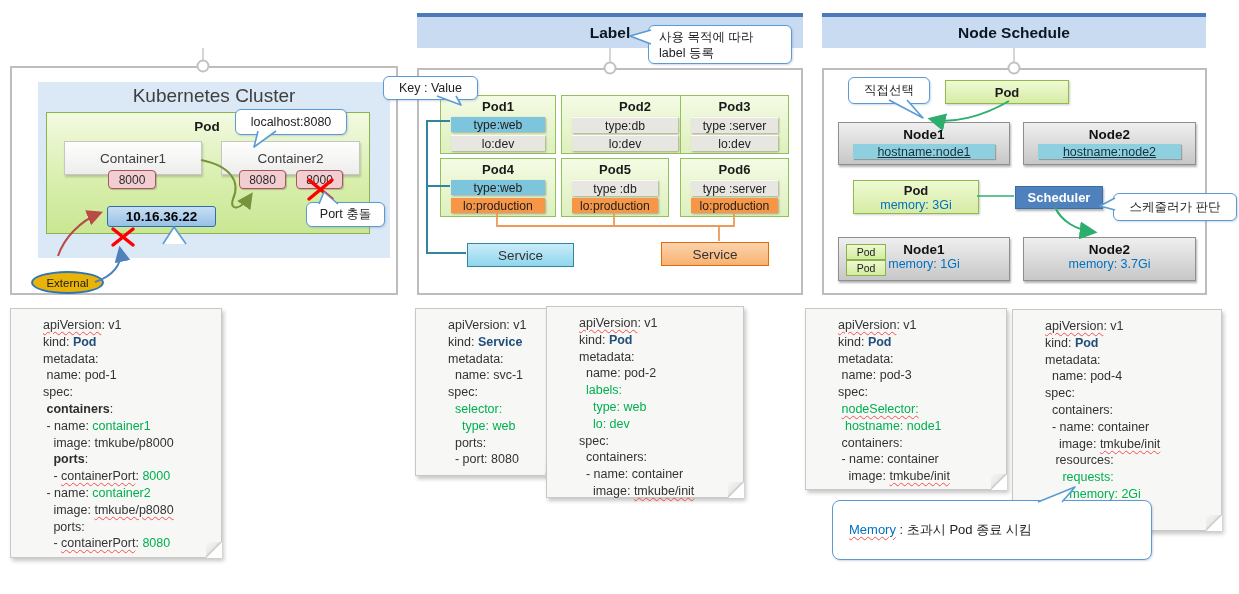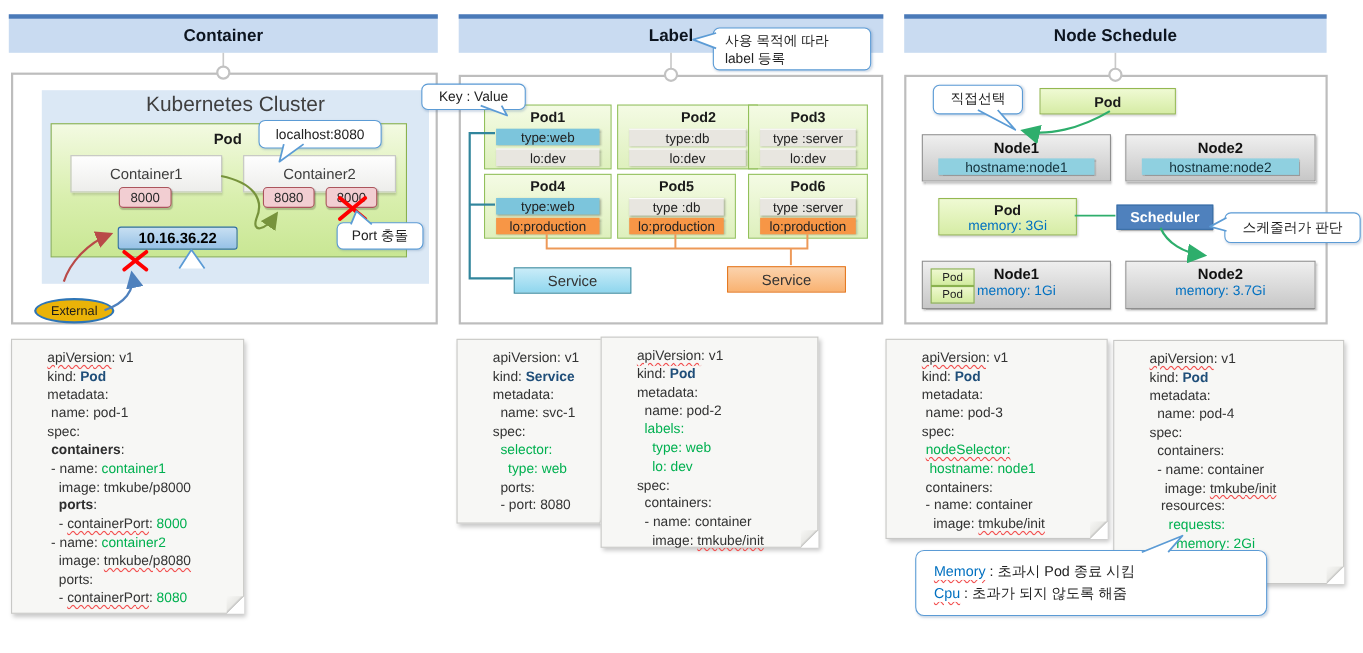--- a/index.html
+++ b/index.html
@@ -41,21 +41,21 @@
   .tag-gray{background:#e8e6e0;border-top:1px solid #fbfbf9;}
   .tag-orange{background:#f79646;}
   .svc{position:absolute;font-size:13.5px;color:#333;display:flex;align-items:center;justify-content:center;}
   .svc-web{background:linear-gradient(180deg,#c9ecf8,#8fd6ee);border:1px solid #31859c;}
   .svc-prod{background:linear-gradient(180deg,#fbd3ad,#f9b271);border:1px solid #e36c0a;}
   
   .nodebox{position:absolute;background:linear-gradient(180deg,#efefef,#c7c7c7);border:1px solid #8f8f8f;
            box-shadow:1px 2px 2px rgba(0,0,0,.3);}
   .nodebox .nname{text-align:center;font-weight:bold;font-size:13.5px;color:#111;margin-top:4px;}
   .hostbadge{position:absolute;left:14px;right:14px;height:15px;background:#8fd0e0;font-size:12.5px;color:#15323c;
-             text-align:center;display:flex;align-items:center;justify-content:center;box-shadow:1px 1px 1px rgba(0,0,0,.25);}
+             text-align:center;display:flex;align-items:center;justify-content:center;box-shadow:1px 1px 1px rgba(0,0,0,.25);text-decoration:underline;}
   .gpod{position:absolute;background:linear-gradient(180deg,#effad3,#d6ecA5);border:1px solid #94b850;
         display:flex;flex-direction:column;align-items:center;justify-content:center;box-shadow:1px 1px 2px rgba(0,0,0,.2);}
   .gpod .gname{font-weight:bold;font-size:13px;color:#1a1a1a;}
   .memtxt{font-size:12.5px;color:#0070c0;text-align:center;}
   .sched{position:absolute;background:#4f81bd;border:1px solid #3a6ea5;color:#fff;font-weight:bold;font-size:13px;
          display:flex;align-items:center;justify-content:center;box-shadow:1px 2px 2px rgba(0,0,0,.3);}
   .chip{position:absolute;background:linear-gradient(180deg,#eef8cf,#d3ec9f);border:1px solid #8ab24e;
         font-size:10.5px;color:#222;display:flex;align-items:center;justify-content:center;}
   
   .note{position:absolute;background:#f7f7f5;border:1px solid #c8c8c6;box-shadow:2px 3px 4px rgba(0,0,0,.22);
@@ -70,21 +70,20 @@
   .cblue{color:#0070c0;}
   .wavy{text-decoration:underline wavy #f25050;text-decoration-thickness:1px;text-underline-offset:2px;}
   .memo{line-height:20px;font-size:13px;white-space:pre;}
   svg.overlay{position:absolute;left:0;top:0;z-index:60;pointer-events:none;}
 </style>
 </head>
 <body>
 
 <div class="canvas">
 
-  <div class="hdr" style="left:8px;top:13px;width:390px;"><span>Container</span></div>
   <div class="hdr" style="left:417px;top:13px;width:386px;"><span>Label</span></div>
   <div class="hdr" style="left:822px;top:13px;width:384px;"><span>Node Schedule</span></div>
 
   <div class="panel" style="left:10px;top:66px;width:384px;height:225px;"></div>
   <div class="panel" style="left:417px;top:68px;width:382px;height:223px;"></div>
   <div class="panel" style="left:822px;top:68px;width:381px;height:223px;"></div>
 
   <div class="cluster" style="left:38px;top:82px;width:352px;height:176px;"></div>
   <div class="cluster-title" style="left:38px;top:85px;width:352px;">Kubernetes Cluster</div>
   <div class="greenbox" style="left:46px;top:112px;width:322px;height:120px;"></div>
@@ -174,21 +173,21 @@
     <div class="memtxt">memory: 3.7Gi</div>
   </div>
 
   <div class="note" style="left:10px;top:308px;width:172px;height:240px;"><div><span class="wavy">apiVersion</span><span>: v1</span></div><div><span>kind: </span><span class="kblue">Pod</span></div><div><span>metadata:</span></div><div><span> name: pod-1</span></div><div><span>spec:</span></div><div><span> </span><span class="boldk">containers</span><span>:</span></div><div><span> - name: </span><span class="green">container1</span></div><div><span>   image: tmkube/p8000</span></div><div><span>   </span><span class="boldk">ports</span><span>:</span></div><div><span>   - </span><span class="wavy">containerPort</span><span>: </span><span class="green">8000</span></div><div><span> - name: </span><span class="green">container2</span></div><div><span>   image: </span><span class="wavy">tmkube/p8080</span></div><div><span>   ports:</span></div><div><span>   - </span><span class="wavy">containerPort</span><span>: </span><span class="green">8080</span></div></div>
   <div class="note" style="left:415px;top:308px;width:106px;height:158px;"><div><span>apiVersion: v1</span></div><div><span>kind: </span><span class="kblue">Service</span></div><div><span>metadata:</span></div><div><span>  name: svc-1</span></div><div><span>spec:</span></div><div><span>  </span><span class="green">selector:</span></div><div><span>    </span><span class="green">type: web</span></div><div><span>  ports:</span></div><div><span>  - port: 8080</span></div></div>
   <div class="note" style="left:546px;top:306px;width:158px;height:182px;"><div><span class="wavy">apiVersion</span><span>: v1</span></div><div><span>kind: </span><span class="kblue">Pod</span></div><div><span>metadata:</span></div><div><span>  name: pod-2</span></div><div><span>  </span><span class="green">labels:</span></div><div><span>    </span><span class="green">type: web</span></div><div><span>    </span><span class="green">lo: dev</span></div><div><span>spec:</span></div><div><span>  containers:</span></div><div><span>  - name: container</span></div><div><span>    image: </span><span class="wavy">tmkube/init</span></div></div>
   <div class="note" style="left:805px;top:308px;width:162px;height:172px;"><div><span class="wavy">apiVersion</span><span>: v1</span></div><div><span>kind: </span><span class="kblue">Pod</span></div><div><span>metadata:</span></div><div><span> name: pod-3</span></div><div><span>spec:</span></div><div><span> </span><span class="green wavy">nodeSelector:</span></div><div><span>  </span><span class="green">hostname: node1</span></div><div><span> containers:</span></div><div><span> - name: container</span></div><div><span>   image: </span><span class="wavy">tmkube/init</span></div></div>
   <div class="note" style="left:1012px;top:309px;width:170px;height:212px;"><div><span class="wavy">apiVersion</span><span>: v1</span></div><div><span>kind: </span><span class="kblue">Pod</span></div><div><span>metadata:</span></div><div><span>  name: pod-4</span></div><div><span>spec:</span></div><div><span>  containers:</span></div><div><span>  - name: container</span></div><div><span>    image: </span><span class="wavy">tmkube/init</span></div><div><span>   resources:</span></div><div><span>     </span><span class="green">requests:</span></div><div><span>       </span><span class="green">memory: 2Gi</span></div><div><span>    limits:</span></div><div><span>     memory: 3Gi</span></div></div>
 
   <div class="callout left" style="left:832px;top:500px;width:302px;height:58px;padding-left:16px;z-index:30;border-radius:8px;">
-    <div class="memo"><div><span class="cblue wavy">Memory</span><span> : 초과시 Pod 종료 시킴</span></div><div><span class="cblue wavy">Cpu</span><span> : 초과가 되지 않도록 해줌</span></div></div>
+    <div class="memo"><div><span class="cblue wavy">Memory</span><span> : 초과시 Pod 종료 시킴</span></div></div>
   </div>
 
   <svg class="overlay" width="1239" height="594" viewBox="0 0 1239 594">
     <defs>
       <marker id="mRed" viewBox="0 0 10 10" refX="8" refY="5" markerWidth="8" markerHeight="8" orient="auto">
           <path d="M0,0 L10,5 L0,10 Z" fill="#b94a48"></path>
         </marker>
       <marker id="mBlue" viewBox="0 0 10 10" refX="8" refY="5" markerWidth="8" markerHeight="8" orient="auto">
           <path d="M0,0 L10,5 L0,10 Z" fill="#4f81bd"></path>
         </marker>

